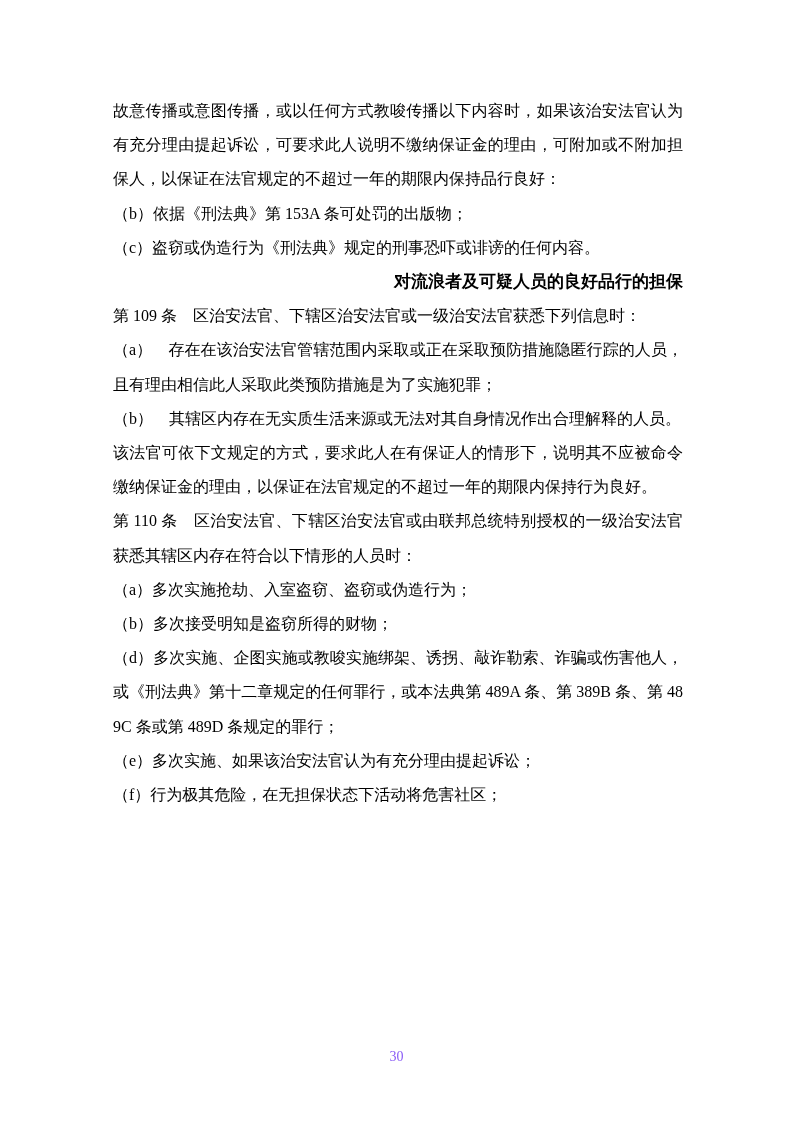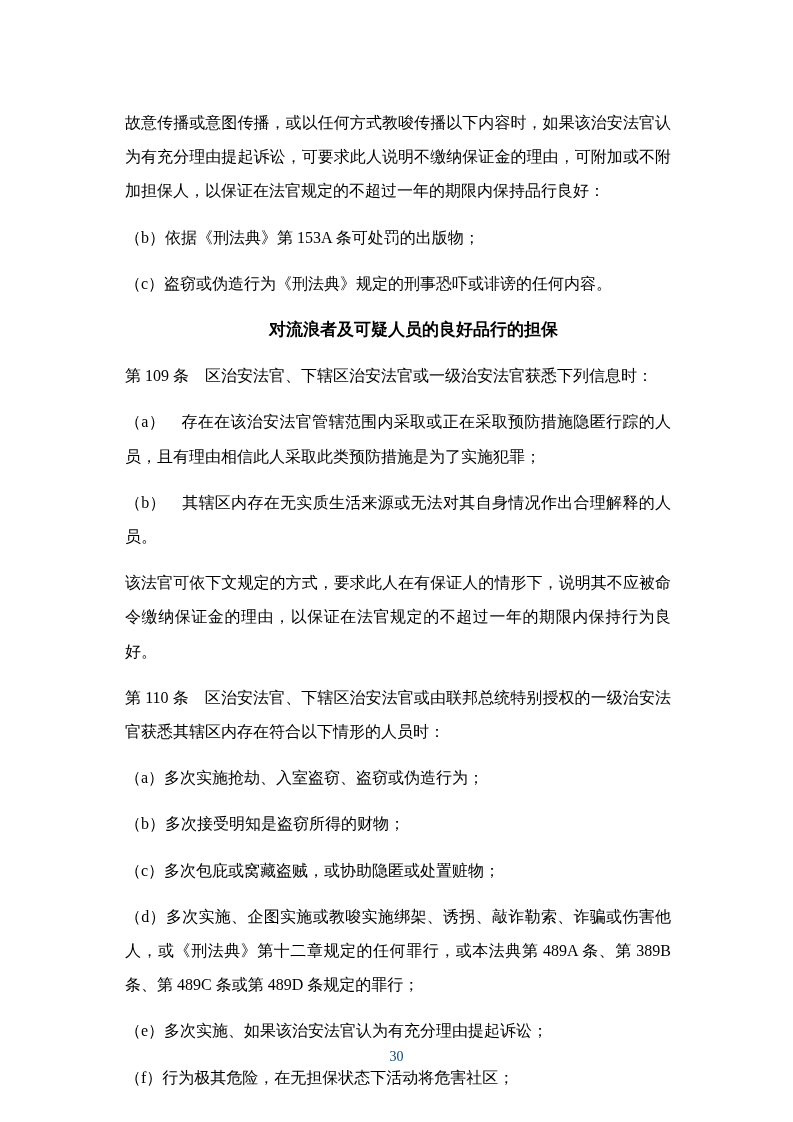--- a/index.html
+++ b/index.html
@@ -19,62 +19,61 @@
   .content {
     position: absolute;
     left: 113px;
     top: 94px;
     width: 570px;
     font-size: 16px;
     line-height: 34.2px;
     text-align: justify;
   }
   .content p {
-    margin: 12px;
+    margin: 0;
     padding: 0;
     word-break: break-all;
   }
   .para {
     
   }
   .item {
     
   }
   .heading {
     font-weight: bold;
     font-size: 17px;
     text-indent: 31px;
-    text-align: center;
+    text-align: right;
   }
   .page-number {
     position: absolute;
     left: 0;
     top: 1048px;
     width: 100%;
     text-align: center;
     font-size: 14px;
     line-height: 18px;
-    color: #0c4a6e;
+    color: #8b5cf6;
   }
 </style>
 </head>
 <body>
 
 <div class="page">
   <div class="content">
     <p class="para">故意传播或意图传播，或以任何方式教唆传播以下内容时，如果该治安法官认为有充分理由提起诉讼，可要求此人说明不缴纳保证金的理由，可附加或不附加担保人，以保证在法官规定的不超过一年的期限内保持品行良好：</p>
     <p class="item">（b）依据《刑法典》第 153A 条可处罚的出版物；</p>
     <p class="item">（c）盗窃或伪造行为《刑法典》规定的刑事恐吓或诽谤的任何内容。</p>
     <p class="heading">对流浪者及可疑人员的良好品行的担保</p>
     <p class="para">第 109 条　区治安法官、下辖区治安法官或一级治安法官获悉下列信息时：</p>
     <p class="item">（a）　存在在该治安法官管辖范围内采取或正在采取预防措施隐匿行踪的人员，且有理由相信此人采取此类预防措施是为了实施犯罪；</p>
     <p class="item">（b）　其辖区内存在无实质生活来源或无法对其自身情况作出合理解释的人员。</p>
     <p class="para">该法官可依下文规定的方式，要求此人在有保证人的情形下，说明其不应被命令缴纳保证金的理由，以保证在法官规定的不超过一年的期限内保持行为良好。</p>
     <p class="para">第 110 条　区治安法官、下辖区治安法官或由联邦总统特别授权的一级治安法官获悉其辖区内存在符合以下情形的人员时：</p>
     <p class="item">（a）多次实施抢劫、入室盗窃、盗窃或伪造行为；</p>
     <p class="item">（b）多次接受明知是盗窃所得的财物；</p>
-    <p class="item">（c）多次包庇或窝藏盗贼，或协助隐匿或处置赃物；</p>
     <p class="item">（d）多次实施、企图实施或教唆实施绑架、诱拐、敲诈勒索、诈骗或伤害他人，或《刑法典》第十二章规定的任何罪行，或本法典第 489A 条、第 389B 条、第 489C 条或第 489D 条规定的罪行；</p>
     <p class="item">（e）多次实施、如果该治安法官认为有充分理由提起诉讼；</p>
     <p class="item">（f）行为极其危险，在无担保状态下活动将危害社区；</p>
   </div>
   <div class="page-number">30</div>
 </div>
 
 </body></html>

